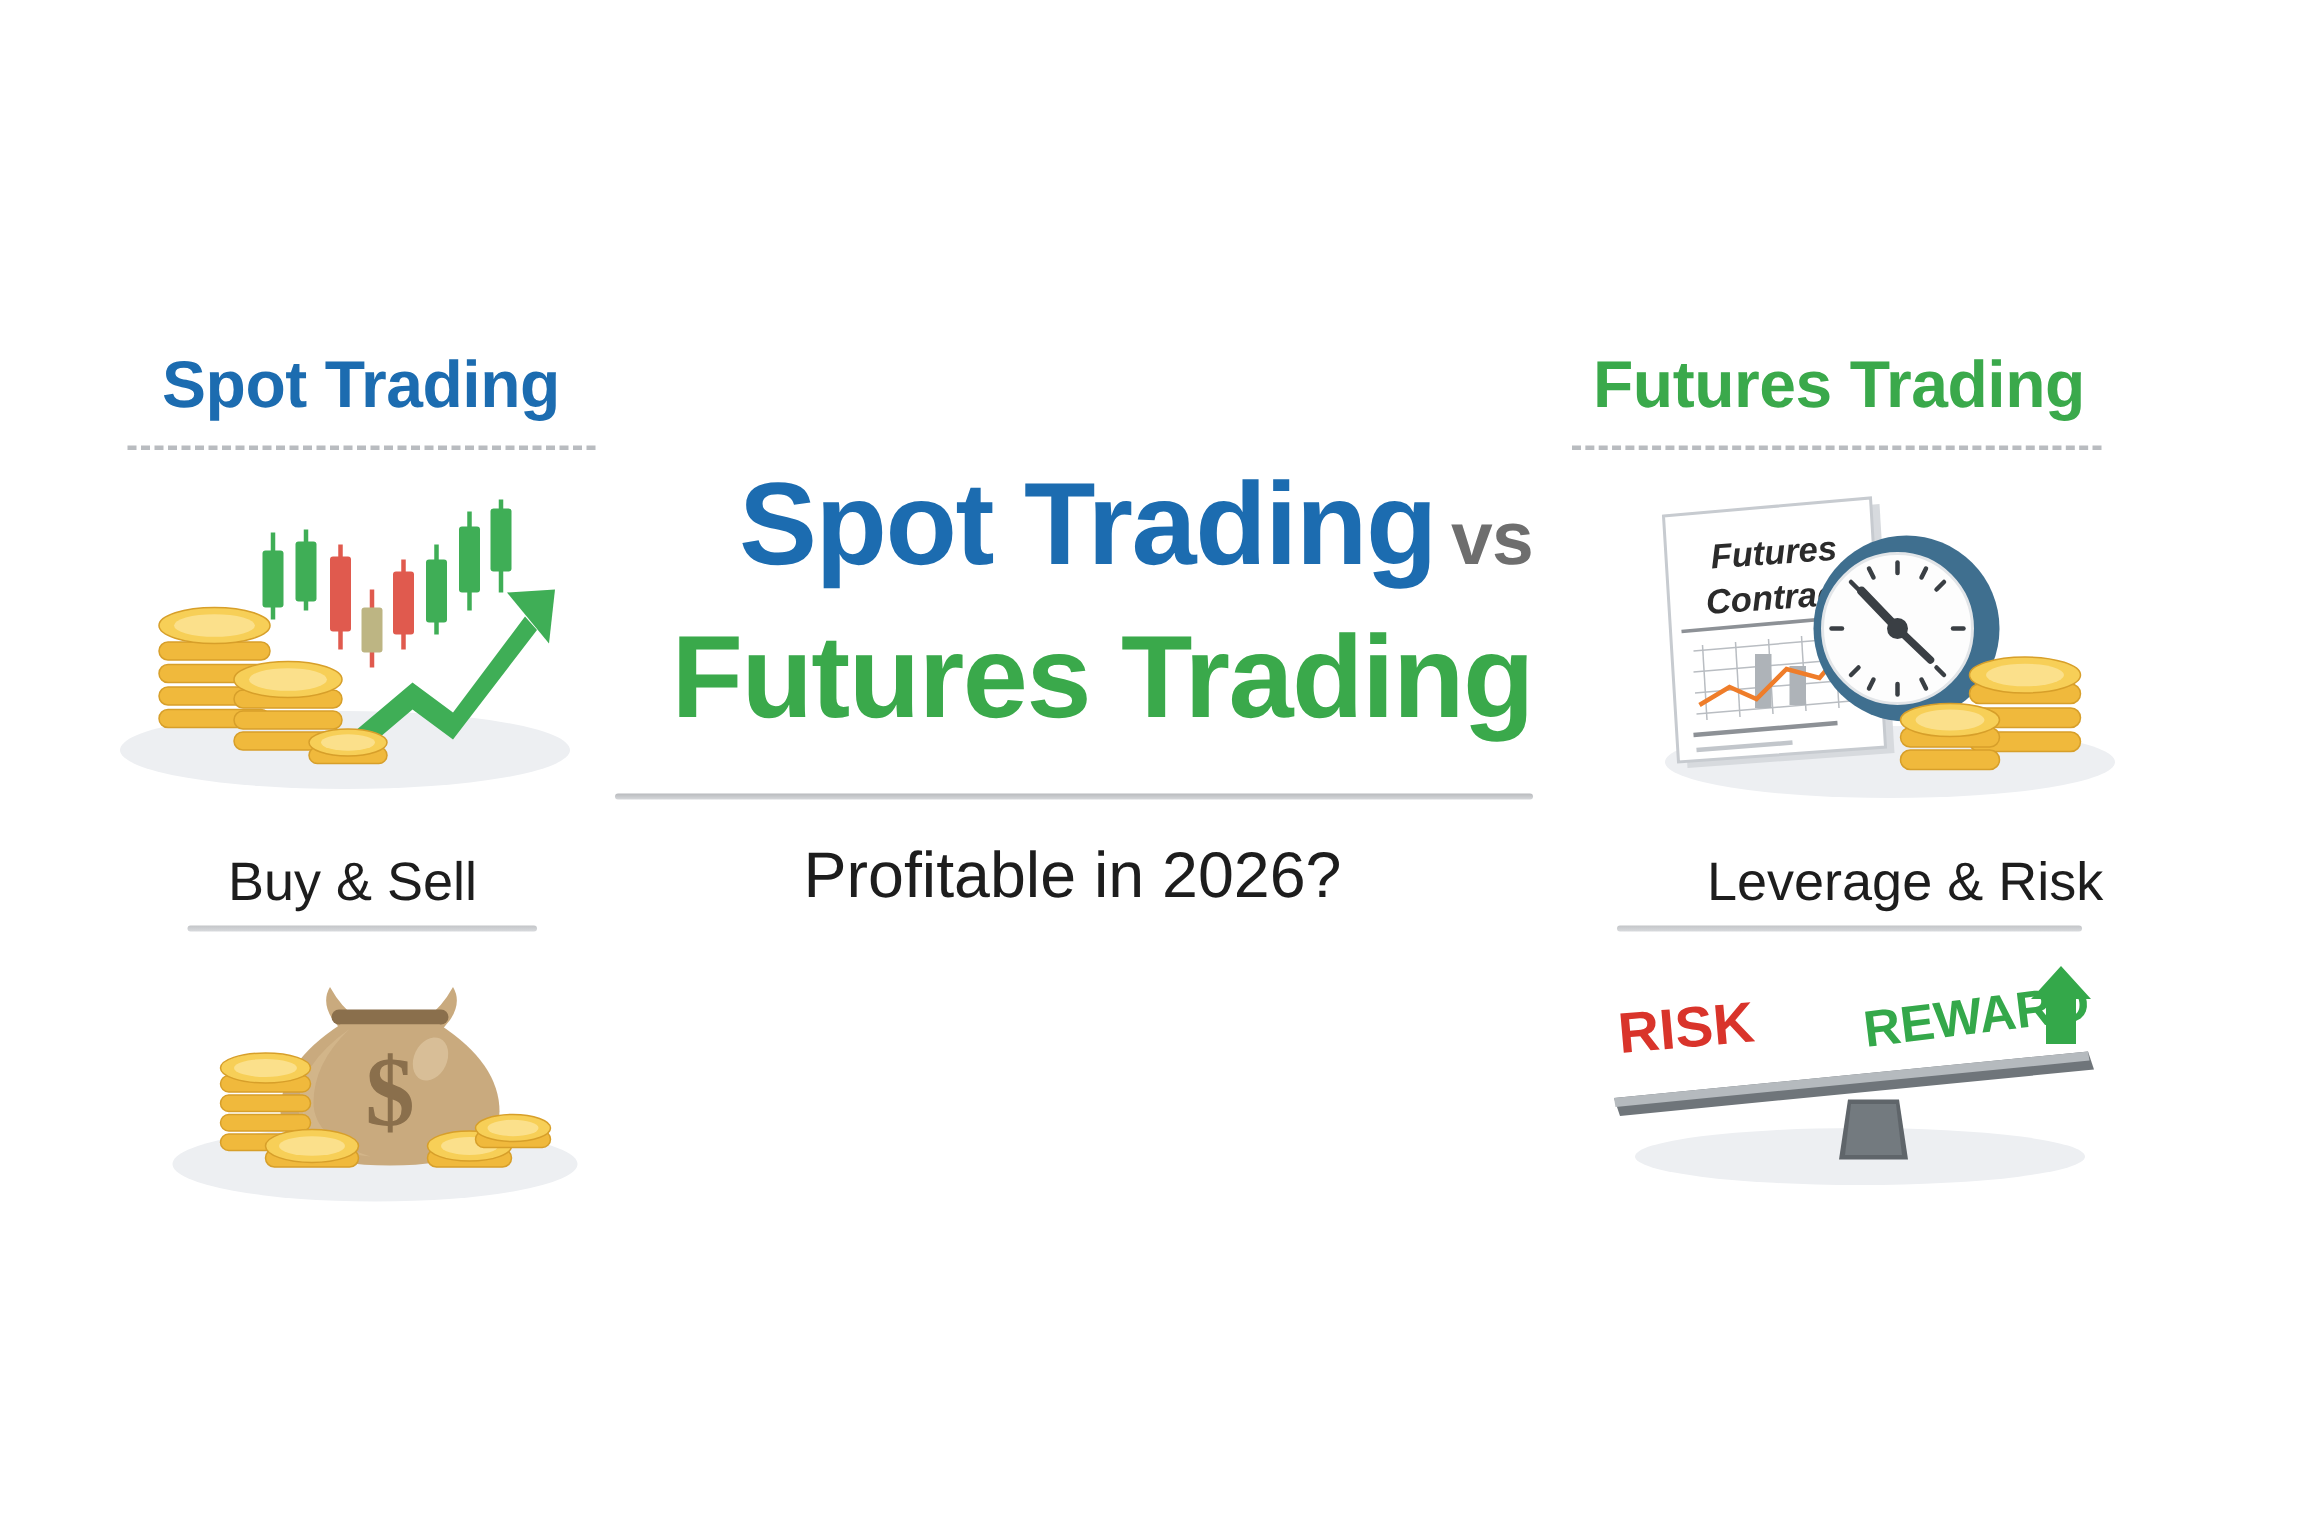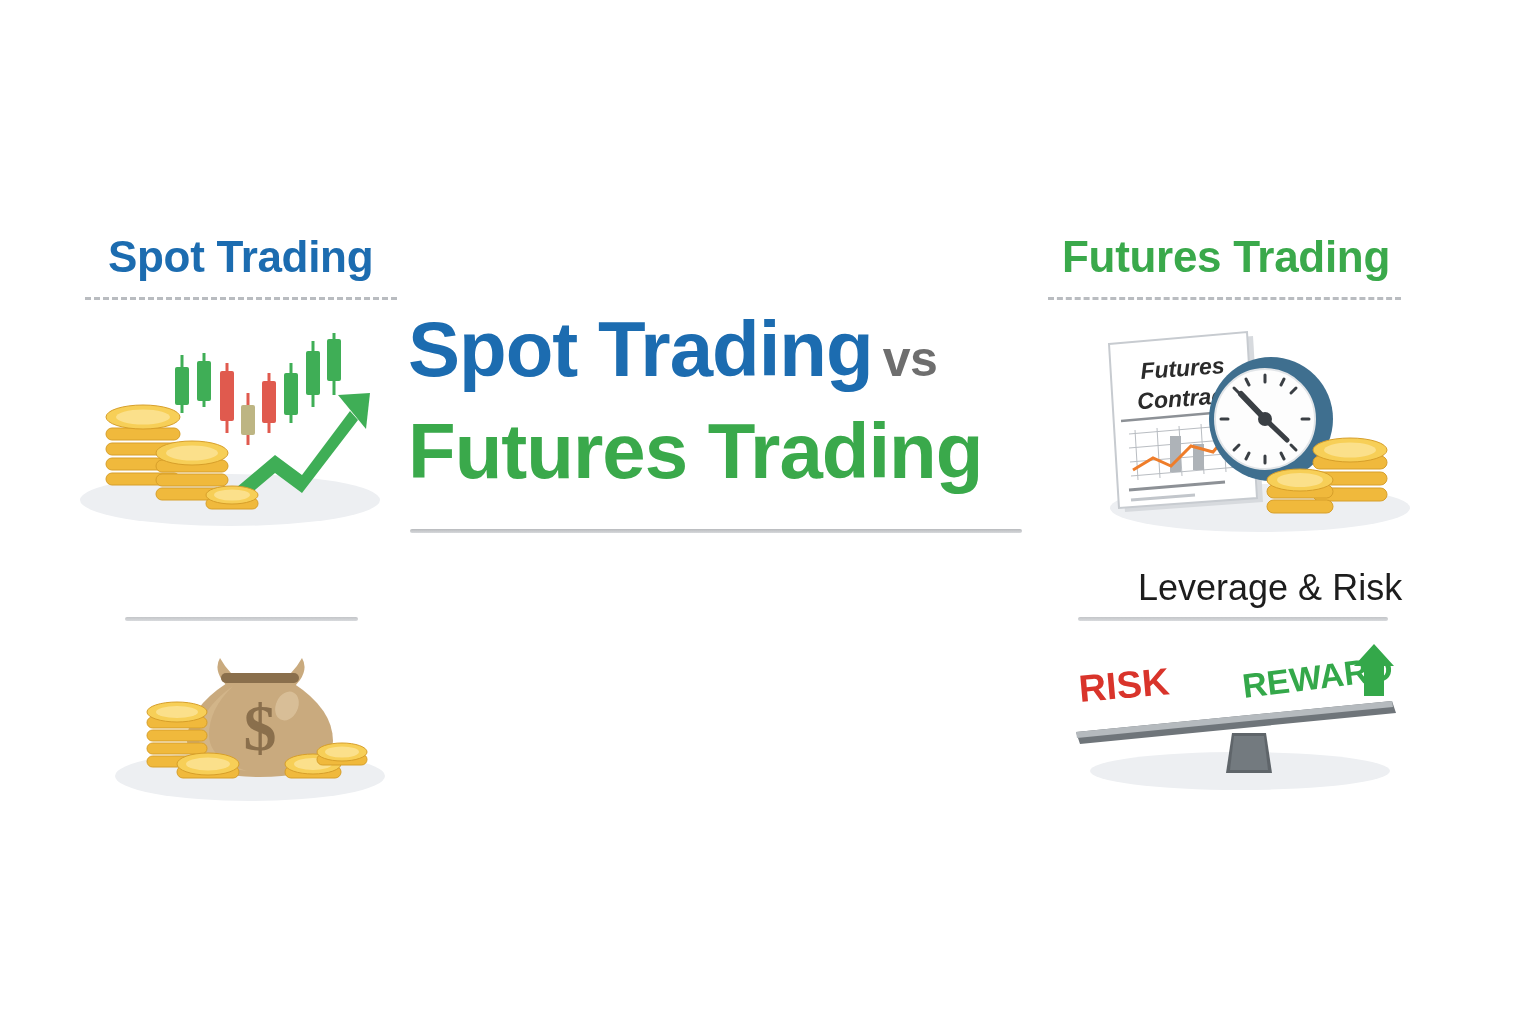--- a/index.html
+++ b/index.html
@@ -57,21 +57,21 @@
   }
   #buysell-rule  { left: 125px;  top: 617px; width: 233px; }
   #leverage-rule { left: 1078px; top: 617px; width: 310px; }
 
   
   #center-block {
     position: absolute;
     left: 408px;
     top: 310px;
     width: 614px;
-    text-align: left;
+    text-align: right;
   }
   #title-line-1 {
     font-size: 78px;
     font-weight: bold;
     line-height: 1.02;
     color: #1c6cb0;
     letter-spacing: -1px;
     white-space: nowrap;
   }
   #title-vs {
@@ -185,20 +185,21 @@
         <ellipse cx="122" cy="128" rx="26" ry="7.5" fill="#fbe08b"></ellipse>
       </g>
       <g>
         <rect x="136" y="173" width="52" height="11" rx="5.5" fill="#f0b93c" stroke="#d79f2a"></rect>
         <ellipse cx="162" cy="170" rx="26" ry="9" fill="#f7cf57" stroke="#d79f2a"></ellipse>
         <ellipse cx="162" cy="170" rx="18" ry="5.5" fill="#fbe08b"></ellipse>
       </g>
     </svg>
   </div>
 
+  <div id="buysell-label" class="sub-heading">Buy &amp; Sell</div>
   <div id="buysell-rule" class="solid-rule"></div>
 
   <div class="illus" id="left-bottom-illus" style="left:105px; top:628px; width:290px; height:180px;">
     <svg width="290" height="180" viewBox="0 0 290 180" xmlns="http://www.w3.org/2000/svg">
       <ellipse cx="145" cy="148" rx="135" ry="25" fill="#edeff2"></ellipse>
 
       <g>
         <path d="M115 30 q10 18 24 24 h34 q14 -6 24 -24 q6 10 -2 22 q-10 12 -12 16 h-54 q-2 -4 -12 -16 q-8 -12 -2 -22 Z" fill="#c9aa7e"></path>
         <rect x="116" y="45" width="78" height="10" rx="5" fill="#8a6f4c"></rect>
         <path d="M122 55 q-40 26 -40 58 q0 36 73 36 q73 0 73 -36 q0 -32 -40 -58 Z" fill="#c9aa7e"></path>
@@ -236,20 +237,21 @@
   </div>
 
   <div id="center-block">
     <div id="title-line-1">
       <span>Spot Trading</span><span id="title-vs">vs</span>
     </div>
     <div id="title-line-2">Futures Trading</div>
   </div>
   <div id="center-rule"></div>
   <div id="subtitle">
+    <div>Profitable in 2026?</div>
   </div>
 
   <div id="futures-heading" class="col-heading">Futures Trading</div>
   <div id="futures-dash" class="dashed-rule"></div>
 
   <div class="illus" id="right-top-illus" style="left:1075px; top:322px; width:350px; height:215px;">
     <svg width="350" height="215" viewBox="0 0 350 215" xmlns="http://www.w3.org/2000/svg">
       <ellipse cx="185" cy="186" rx="150" ry="24" fill="#edeff2"></ellipse>
 
       <g>

